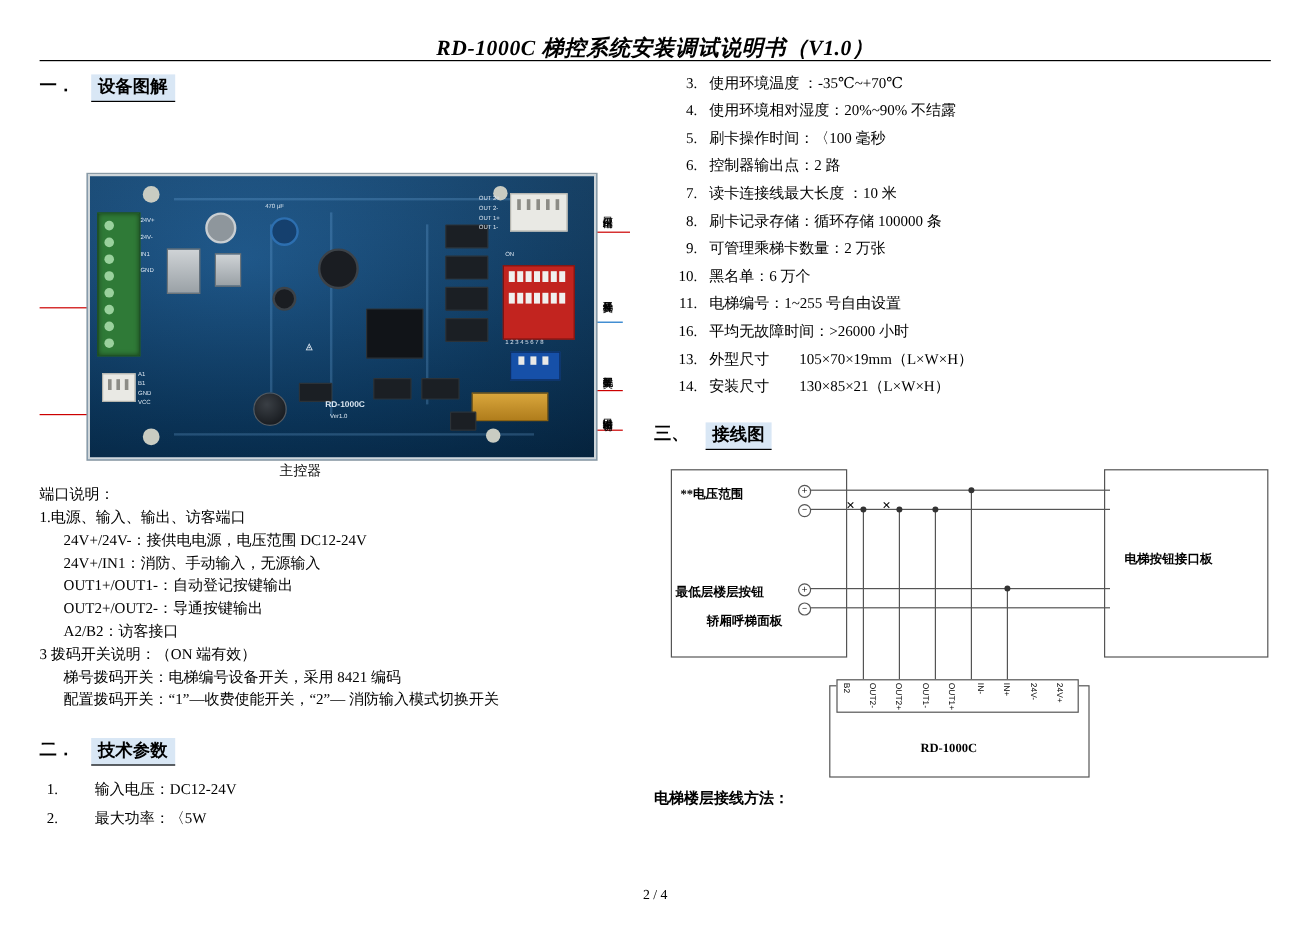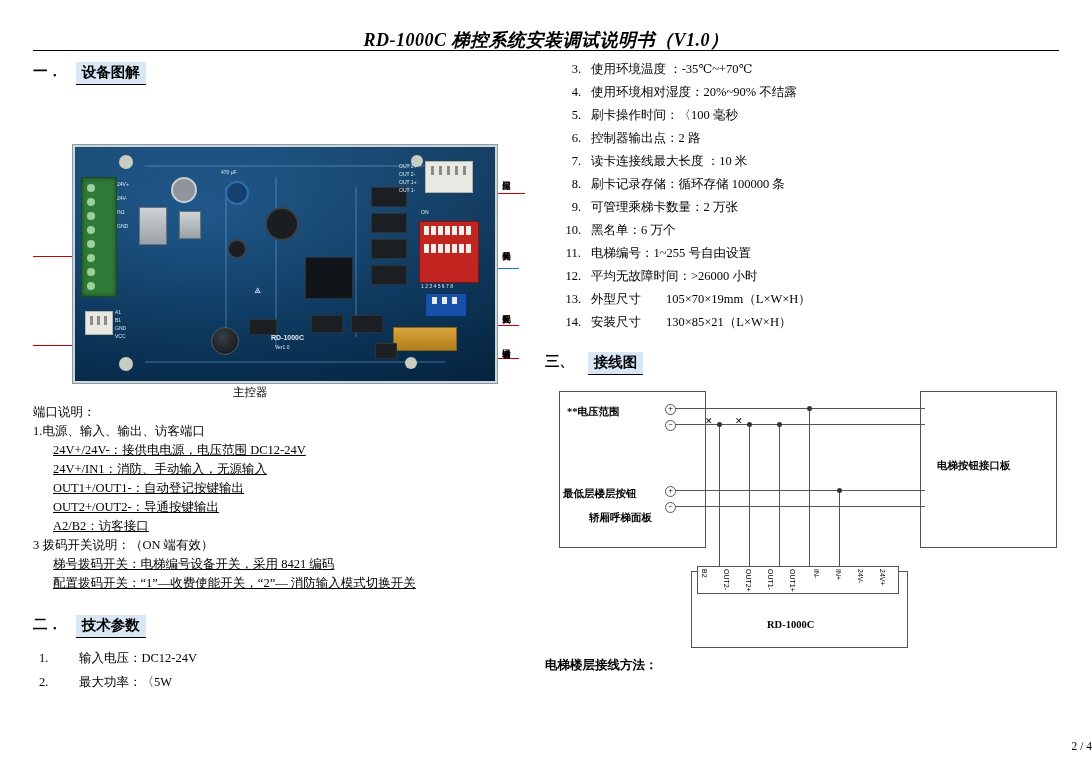--- a/index.html
+++ b/index.html
@@ -219,21 +219,21 @@
     writing-mode: vertical-rl;
     text-orientation: upright;
     white-space: nowrap;
   }
   
   .body-text {
     font-size: 12.5px;
     line-height: 19px;
   }
   .body-text p { margin: 0; }
-  .ind1 { padding-left: 20px; text-decoration: underline; }
+  .ind1 { padding-left: 20px; }
   
   .num-list {
     margin: 0;
     padding: 0;
     list-style: none;
     font-size: 12.5px;
     line-height: 23px;
   }
   .num-list li {
     position: relative;
@@ -327,21 +327,21 @@
     content: "\25CF";
     position: absolute;
     left: 6px;
     font-size: 8px;
     top: 1px;
   }
   .footer {
     position: absolute;
     left: 0; top: 740px;
     width: 1092px;
-    text-align: right;
+    text-align: center;
     font-size: 11.5px;
   }
   .heading-note {
     font-size: 12.5px;
     font-weight: bold;
   }
 </style>
 </head>
 <body>
 
@@ -524,21 +524,21 @@
     <ul class="num-list">
       <li><span class="n">3.</span><span>使用环境温度 ：-35℃~+70℃</span></li>
       <li><span class="n">4.</span><span>使用环境相对湿度：20%~90% 不结露</span></li>
       <li><span class="n">5.</span><span>刷卡操作时间：〈100 毫秒</span></li>
       <li><span class="n">6.</span><span>控制器输出点：2 路</span></li>
       <li><span class="n">7.</span><span>读卡连接线最大长度 ：10 米</span></li>
       <li><span class="n">8.</span><span>刷卡记录存储：循环存储 100000 条</span></li>
       <li><span class="n">9.</span><span>可管理乘梯卡数量：2 万张</span></li>
       <li><span class="n">10.</span><span>黑名单：6 万个</span></li>
       <li><span class="n">11.</span><span>电梯编号：1~255 号自由设置</span></li>
-      <li><span class="n">12.</span><span>平均无故障时间：&gt;26000 小时</span></li>
+      <li><span class="n">16.</span><span>平均无故障时间：&gt;26000 小时</span></li>
       <li><span class="n">13.</span><span>外型尺寸　　105×70×19mm（L×W×H）</span></li>
       <li><span class="n">14.</span><span>安装尺寸　　130×85×21（L×W×H）</span></li>
     </ul>
 
     <div class="sec-head" style="margin-top:18px;">
       <span class="sec-num">三、</span>
       <span class="sec-label">接线图</span>
     </div>
 
     <div class="wire-wrap">

